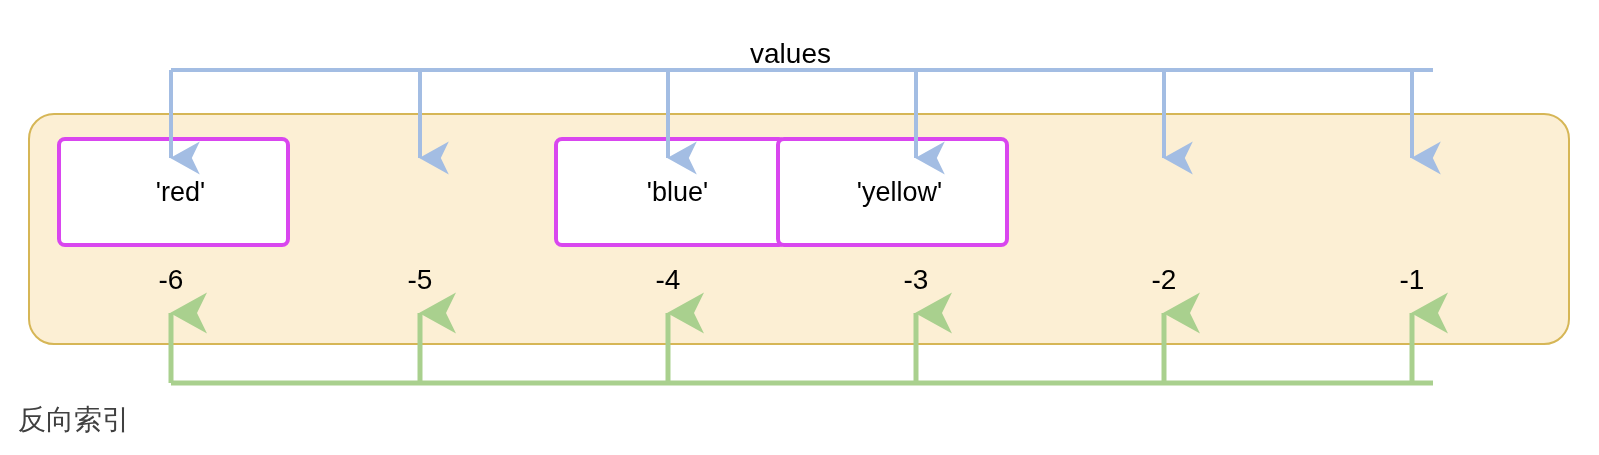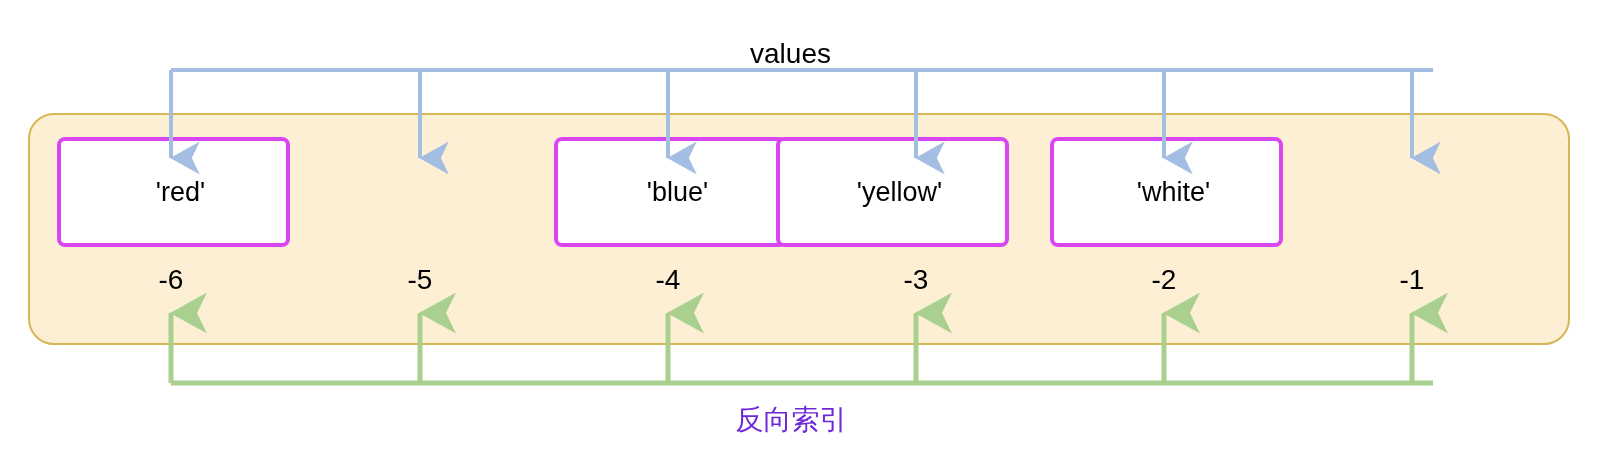--- a/index.html
+++ b/index.html
@@ -87,23 +87,23 @@
     color: #000000;
     line-height: 1;
   }
   #values-caption span { position: relative; left: -9px; }
 
   #reverse-caption {
     position: absolute;
     left: 0;
     top: 406px;
     width: 1547px;
-    text-align: center;
+    text-align: left;
     font-size: 28px;
-    color: #6d28d9;
+    color: #404040;
     line-height: 1;
   }
   #reverse-caption span { position: relative; left: 18px; }
 </style>
 </head>
 <body>
 
 <div id="canvas">
 
   <div id="values-caption"><span>values</span></div>
@@ -111,23 +111,20 @@
   <div id="array-container"></div>
 
   <div class="cell" style="left:57px;">
     <span class="cell-label">'red'</span>
   </div>
   <div class="cell" style="left:554px;">
     <span class="cell-label">'blue'</span>
   </div>
   <div class="cell" style="left:776px;">
     <span class="cell-label">'yellow'</span>
-  </div>
-  <div class="cell" style="left:1050px;">
-    <span class="cell-label">'white'</span>
   </div>
 
   <div class="index-label" style="left:111px;">-6</div>
   <div class="index-label" style="left:360px;">-5</div>
   <div class="index-label" style="left:608px;">-4</div>
   <div class="index-label" style="left:856px;">-3</div>
   <div class="index-label" style="left:1104px;">-2</div>
   <div class="index-label" style="left:1352px;">-1</div>
 
   <svg id="arrows" viewBox="0 0 1599 455" width="1599" height="455">

